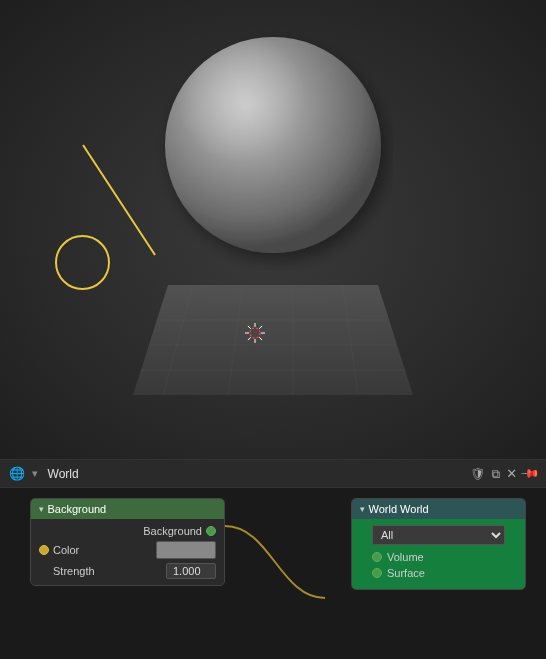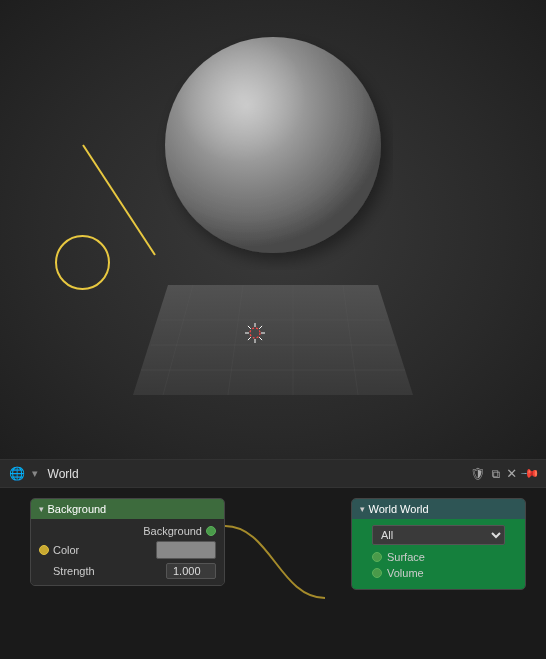--- a/index.html
+++ b/index.html
@@ -428,26 +428,26 @@
         <div class="dropdown-row">
           <select class="node-dropdown">
             <option>All</option>
             <option>Cycles</option>
             <option>EEVEE</option>
           </select>
         </div>
 
         <div class="input-socket-row">
           <span class="socket green"></span>
-          <span>Surface</span>
+          <span>Volume</span>
         </div>
 
         <div class="input-socket-row">
           <span class="socket green"></span>
-          <span>Volume</span>
+          <span>Surface</span>
         </div>
       </div>
     </div>
 
     <svg class="connection-svg" xmlns="http://www.w3.org/2000/svg">
 
       <path d="M 225,38 C 270,38 280,110 325,110" fill="none" stroke="#c8a830" stroke-width="2" opacity="0.8"></path>
     </svg>
 
   </div>

